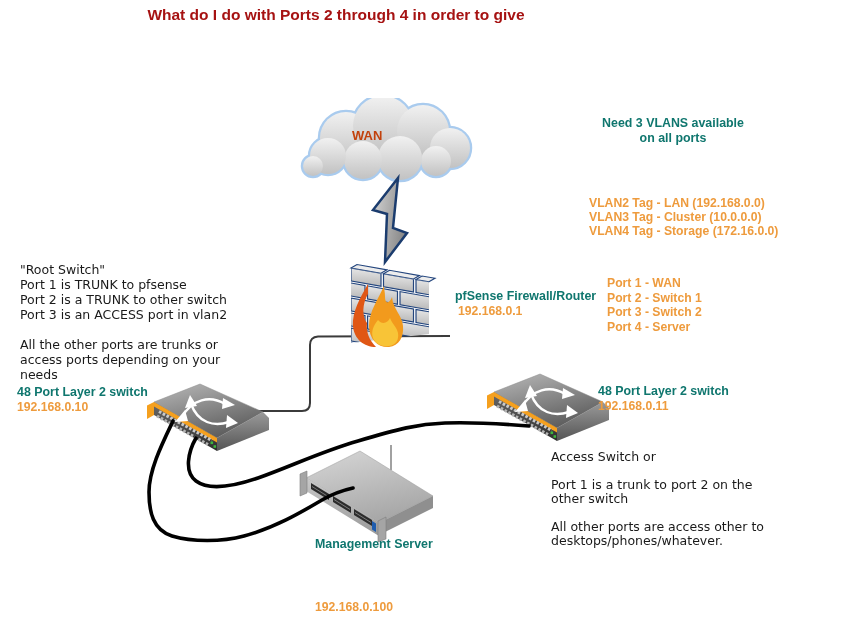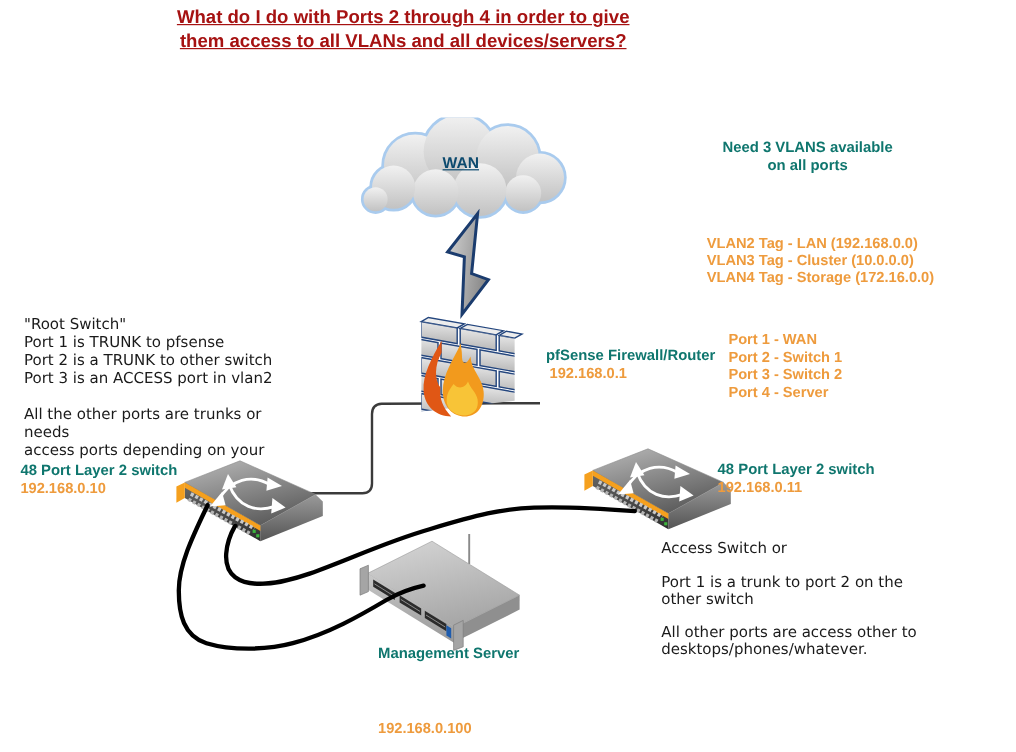--- a/index.html
+++ b/index.html
@@ -4,31 +4,31 @@
 <style>
   html,body{margin:0;padding:0;background:#fff;}
   #canvas{position:relative;width:847px;height:627px;background:#ffffff;overflow:hidden;
           font-family:"Liberation Sans",sans-serif;}
   svg{position:absolute;display:block;}
   .layer-under{left:0;top:0;z-index:1;}
   .icon{z-index:2;}
   .layer-over{left:0;top:0;z-index:3;}
   .txt{position:absolute;z-index:4;white-space:nowrap;}
   #title{left:0;top:5px;width:672px;text-align:center;color:#A61212;
-         font-weight:bold;font-size:15.5px;line-height:19.5px;text-decoration:underline;}
+         font-weight:bold;font-size:15.5px;line-height:19.5px;}
   .note{font-family:"DejaVu Sans",sans-serif;font-size:12.5px;color:#1a1a1a;}
   .note div{height:15px;line-height:15px;}
   #edge-note div{height:14px;line-height:14px;}
   .blk{font-weight:bold;font-size:12.4px;color:#0f766e;line-height:14.5px;}
   .org{font-weight:bold;font-size:12.2px;color:#EE9B3D;line-height:14.5px;}
   #vlan-items div{height:14px;line-height:14px;}
   #port-list div{height:14.5px;line-height:14.5px;}
   #vlan-heading{text-align:center;}
-  #wan-label{left:352px;top:128px;width:64px;text-align:center;
-             font-weight:bold;font-size:13px;color:#0c4a6e;text-decoration:underline;}
+  #wan-label{left:352px;top:128px;width:64px;
+             font-weight:bold;font-size:13px;color:#c2410c;}
 </style>
 </head>
 <body>
 
 <div id="canvas">
 
   <svg width="0" height="0" aria-hidden="true">
     <defs>
       <linearGradient id="swTop" x1="0" y1="0" x2="0.5" y2="1">
         <stop offset="0" stop-color="#B9B9B9"></stop>
@@ -181,21 +181,20 @@
     <polygon points="74,80 78,82.5 78,91 74,88.5" fill="#1E5CAE"></polygon>
   </svg>
 
   <svg class="layer-over" width="847" height="627">
     <path d="M 173,421 C 162,444 149,470 149,492 C 149,512 153,530 172,536 C 192,542 222,542 244,536 C 274,528 300,513 322,500 C 334,493 344,490 353,488" fill="none" stroke="#000" stroke-width="3.6" stroke-linecap="round"></path>
     <path d="M 196,438 C 188,452 184,472 196,481 C 208,490 232,487 258,478 C 292,466 320,452 358,441 C 398,429 418,424 445,423 C 472,422 504,424 529,426" fill="none" stroke="#000" stroke-width="3.6" stroke-linecap="round"></path>
   </svg>
 
   <div class="txt" id="title">
     <div>What do I do with Ports 2 through 4 in order to give</div>
-    <div>them access to all VLANs and all devices/servers?</div>
   </div>
 
   <div class="txt" id="wan-label">WAN</div>
 
   <div class="txt blk" id="vlan-heading" style="left:575px;top:116px;width:196px;line-height:14.5px;">
     <div>Need 3 VLANS available</div>
     <div>on all ports</div>
   </div>
   <div class="txt org" id="vlan-items" style="left:589px;top:148px;margin-top:48px;">
     <div>VLAN2 Tag - LAN (192.168.0.0)</div>
@@ -213,22 +212,22 @@
     <div>Port 4 - Server</div>
   </div>
 
   <div class="txt note" style="left:20px;top:262px;">
     <div>"Root Switch"</div>
     <div>Port 1 is TRUNK to pfsense</div>
     <div>Port 2 is a TRUNK to other switch</div>
     <div>Port 3 is an ACCESS port in vlan2</div>
     <div></div>
     <div>All the other ports are trunks or</div>
+    <div>access ports depending on your</div>
     <div>needs</div>
-    <div>access ports depending on your</div>
   </div>
 
   <div class="txt blk" style="left:17px;top:385px;">48 Port Layer 2 switch</div>
   <div class="txt org" style="left:17px;top:400px;">192.168.0.10</div>
 
   <div class="txt blk" style="left:598px;top:384px;">48 Port Layer 2 switch</div>
   <div class="txt org" style="left:598px;top:399px;">192.168.0.11</div>
 
   <div class="txt blk" style="left:315px;top:537px;">Management Server</div>
   <div class="txt org" style="left:315px;top:552px;margin-top:48px;">192.168.0.100</div>

